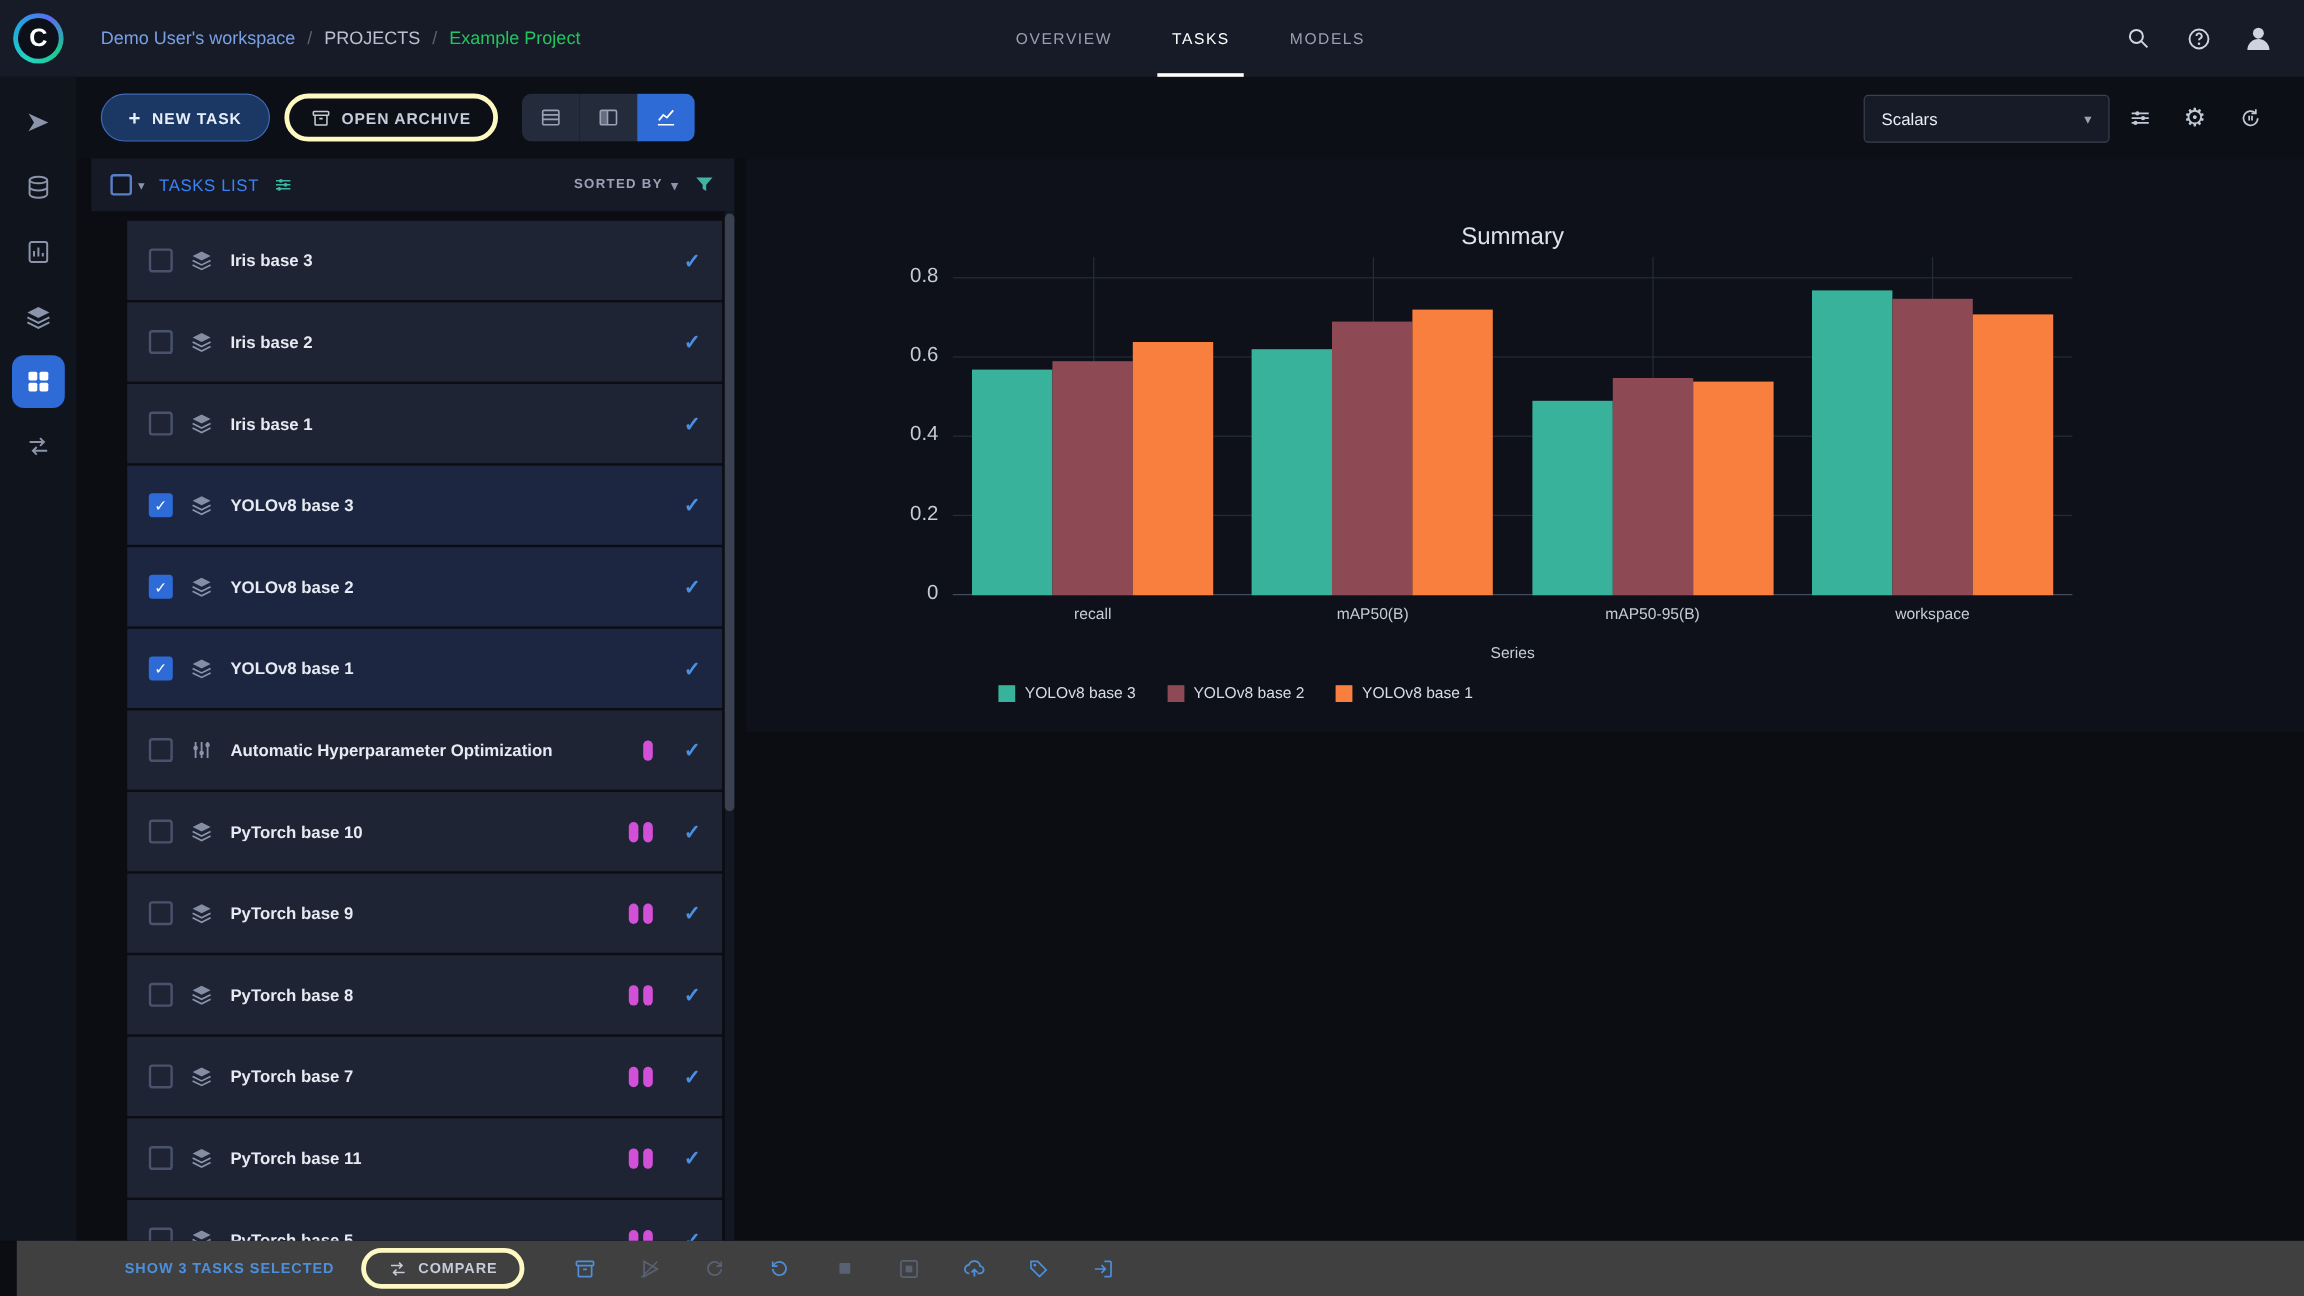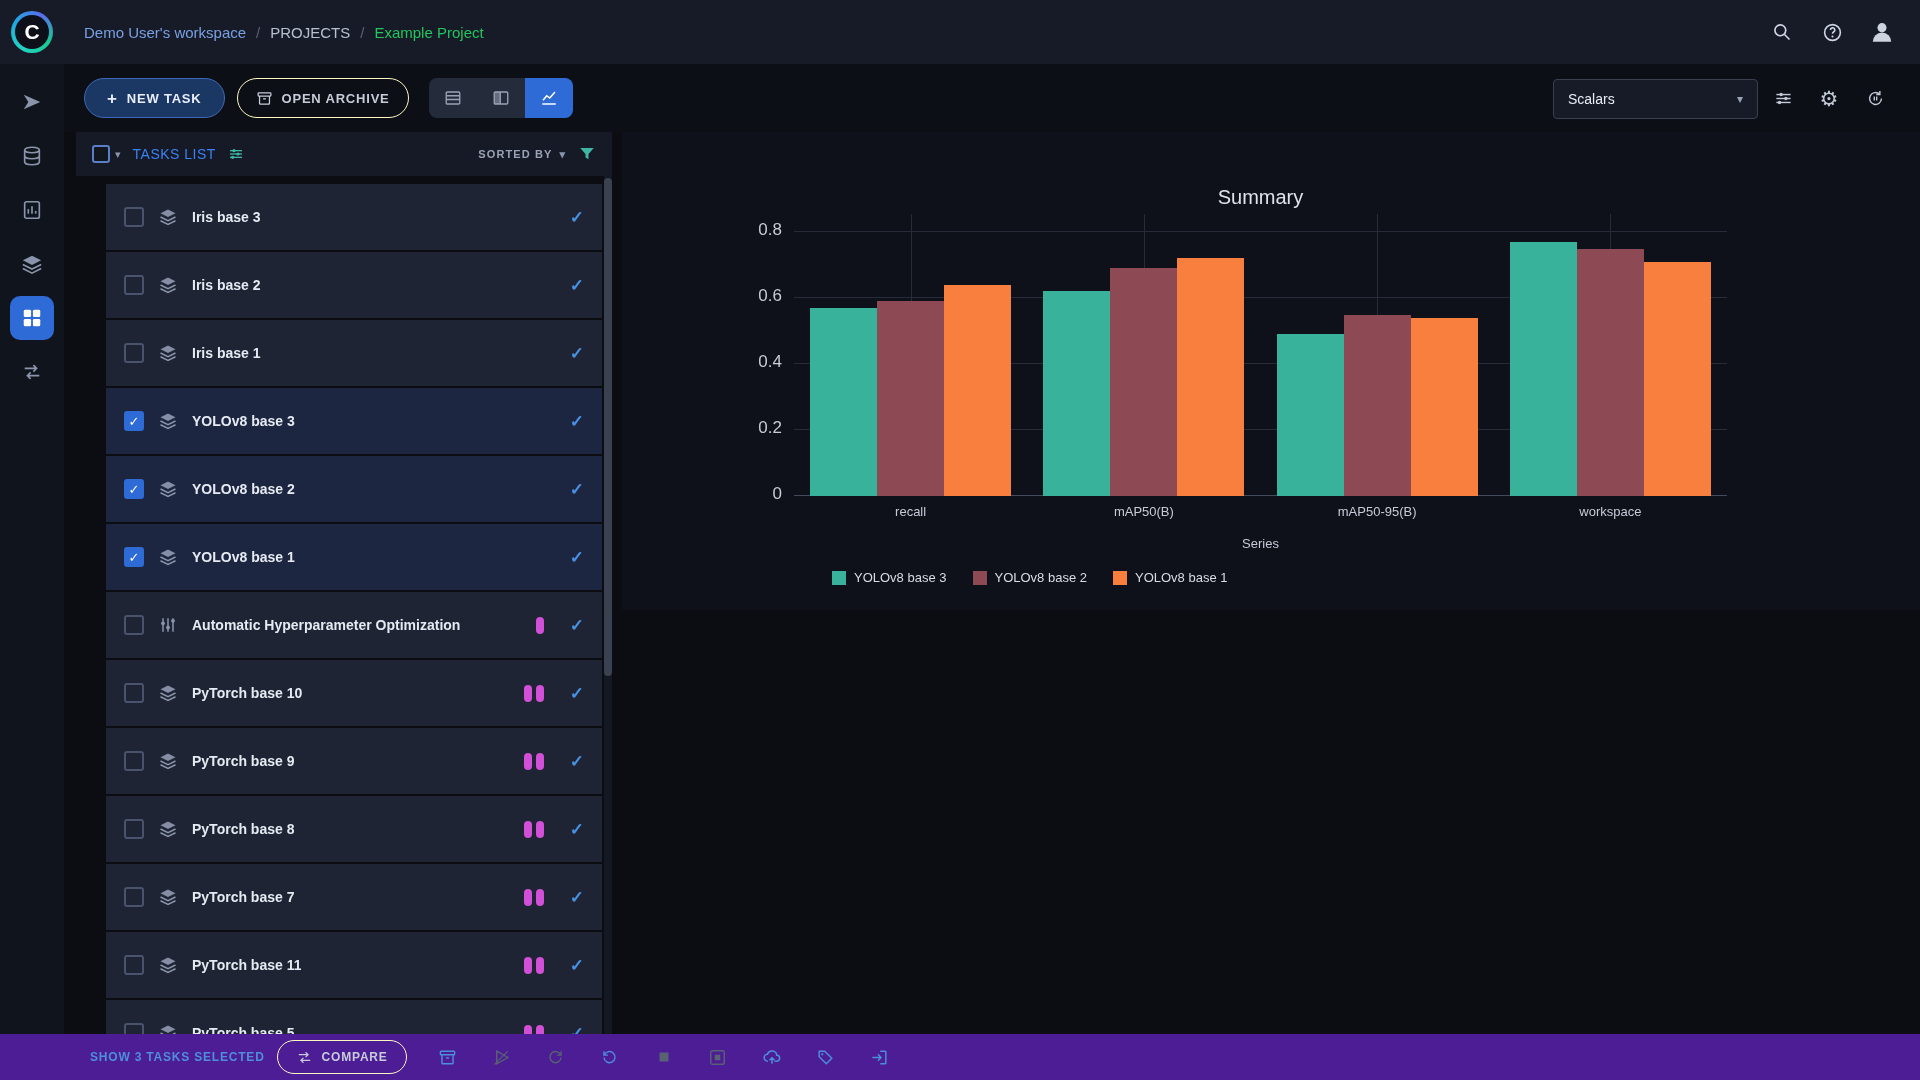--- a/index.html
+++ b/index.html
@@ -41,21 +41,21 @@
     color:#8a94ab; cursor:pointer; }
   .rail-item.active { background:#2e6bd6; color:#fff; }
   .content { flex:1; display:flex; flex-direction:column; min-width:0; background:#0b0d13; }
 
   
   .toolbar { height:68px; flex:0 0 68px; display:flex; align-items:center; padding:0 24px 0 20px; gap:12px; background:#0c0f16; }
   .btn { display:flex; align-items:center; gap:9px; height:40px; border-radius:20px; cursor:pointer;
     font-family:"Liberation Sans", sans-serif; font-size:13px; font-weight:bold; letter-spacing:0.8px; }
   .btn.primary { background:#1b3764; border:1px solid #3e69b6; color:#e8eefc; padding:0 22px; }
   .btn.primary .plus { font-size:17px; font-weight:bold; line-height:1; }
-  .btn.ghost { background:transparent; border:1px solid #fef9c3; color:#c6ccd9; padding:0 18px; }
+  .btn.ghost { background:transparent; border:4px solid #fef9c3; color:#c6ccd9; padding:0 18px; }
   .view-toggle { display:flex; margin-left:8px; border-radius:8px; overflow:hidden; }
   .vt { width:48px; height:40px; background:#242b3b; border:none; color:#9aa3b6;
     display:flex; align-items:center; justify-content:center; cursor:pointer; }
   .vt.active { background:#2e6bd6; color:#fff; }
   .toolbar-right { margin-left:auto; display:flex; align-items:flex-end; gap:4px; }
   .select { width:205px; height:40px; background:#161b27; border:1px solid #39404f; border-radius:4px;
     display:flex; align-items:center; padding:0 14px; font-size:14px; color:#e8ecf5; cursor:pointer; }
   .select .caret { margin-left:auto; color:#9aa3b6; font-size:12px; }
   .tbtn { width:42px; height:42px; background:transparent; border:none; color:#c2c9d6;
     display:flex; align-items:center; justify-content:center; cursor:pointer; }
@@ -99,21 +99,21 @@
   .bars { position:absolute; inset:0; display:flex; align-items:flex-end; justify-content:center; }
   .bar { width:67px; }
   .xtick { position:absolute; top:100%; margin-top:8px; width:100%; text-align:center; font-size:13px; color:#c6cbd8; }
   .x-axis-title { position:absolute; left:172px; top:404px; width:933px; text-align:center; font-size:13px; color:#c6cbd8; }
   .legend { position:absolute; left:210px; top:438px; display:flex; gap:26px; align-items:center; }
   .legend-item { display:flex; align-items:center; gap:8px; cursor:pointer; }
   .swatch { width:14px; height:14px; }
   .legend-label { font-size:13px; color:#d8dce6; }
 
   
-  .footer { height:46px; flex:0 0 46px; background:#4c1d95; display:flex; align-items:center; padding:0 24px 0 90px; gap:12px; }
+  .footer { height:46px; flex:0 0 46px; background:#404040; display:flex; align-items:center; padding:0 24px 0 90px; gap:22px;margin-left:14px; }
   .show-sel { color:#4d8fdb; font-size:12px; font-weight:bold; letter-spacing:0.8px; cursor:pointer; text-decoration:none; }
   .btn.small { height:34px; border-radius:17px; padding:0 18px; font-size:12px; }
   .footer-actions { display:flex; align-items:center; gap:32px; margin-left:18px; }
   .fact { background:none; border:none; color:#4d8fdb; width:22px; height:22px; cursor:pointer; padding:0;
     display:flex; align-items:center; justify-content:center; }
   .fact.disabled { color:#596273; }
 </style>
 </head>
 <body>
 
@@ -125,20 +125,25 @@
           <span class="logo-c">C</span>
         </div>
     </div>
     <nav class="breadcrumb">
       <a class="crumb ws">Demo User's workspace</a>
       <span class="sep">/</span>
       <a class="crumb mid">PROJECTS</a>
       <span class="sep">/</span>
       <a class="crumb cur">Example Project</a>
     </nav>
+    <div class="tabs" id="tabs">
+        <div class="tab">OVERVIEW</div>
+        <div class="tab active">TASKS</div>
+        <div class="tab">MODELS</div>
+      </div>
     <div class="header-actions">
       <button class="hbtn">
         <span class="ic">
           <svg viewBox="0 0 24 24" width="20" height="20">
               <circle cx="10" cy="10" r="6.5" fill="none" stroke="currentColor" stroke-width="2"></circle>
               <line x1="15" y1="15" x2="21" y2="21" stroke="currentColor" stroke-width="2"></line>
             </svg>
         </span>
       </button>
       <button class="hbtn">

